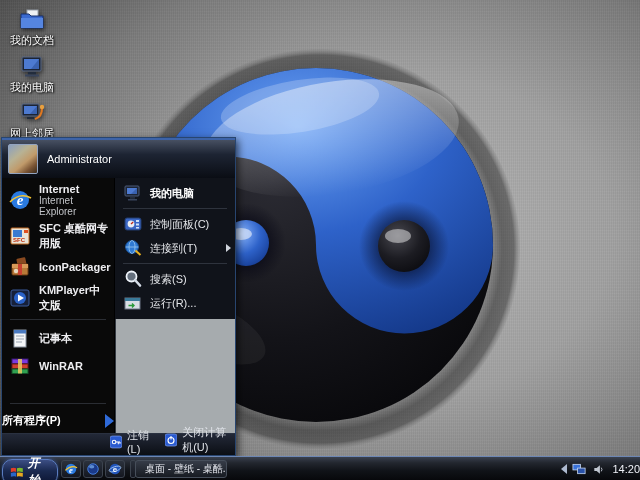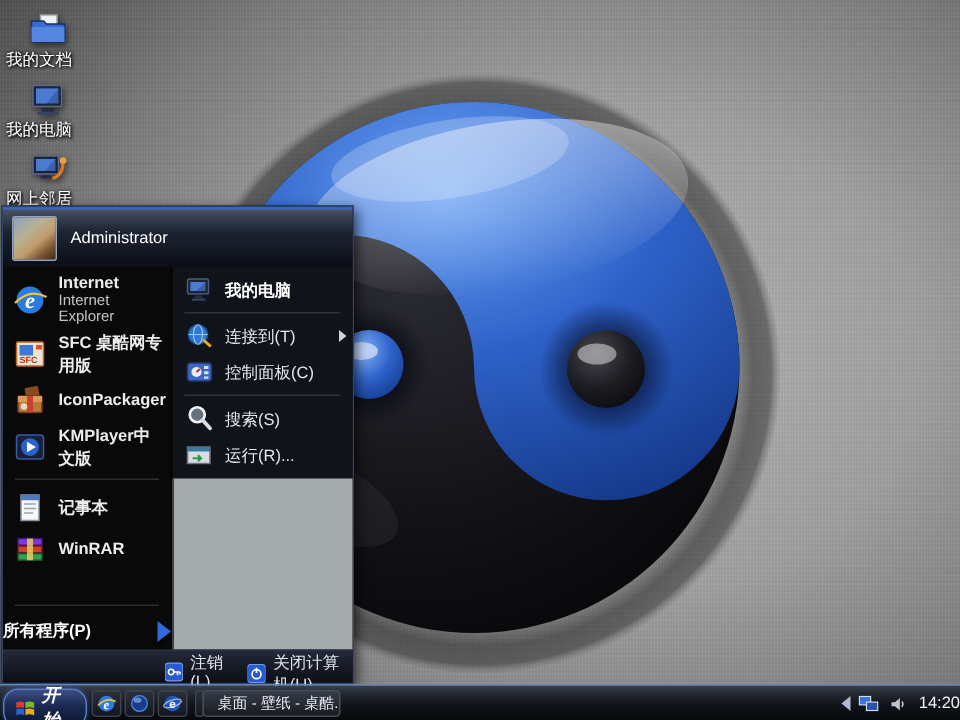--- a/index.html
+++ b/index.html
@@ -16,21 +16,21 @@
   }
   .wall::after {
     content:""; position:absolute; inset:0;
     background:
       repeating-linear-gradient(90deg, rgba(255,255,255,.025) 0 1px, rgba(0,0,0,.03) 1px 2px),
       repeating-linear-gradient(0deg, rgba(255,255,255,.015) 0 1px, rgba(0,0,0,.02) 1px 3px);
   }
   svg.orb { position:absolute; left:0; top:0; }
 
   
-  .di { position:absolute; left:2px; width:60px; color:#fff; font-size:11px; cursor:default; }
+  .di { position:absolute; left:2px; width:60px; text-align:center; color:#fff; font-size:11px; cursor:default; }
   .di .ico { display:block; margin:0 auto 2px; width:26px; height:26px; filter: drop-shadow(1px 2px 2px rgba(0,0,0,.55)); }
   .di .lbl { display:inline-block; padding:0 2px; text-shadow: 1px 1px 2px #000, 0 0 3px #000; line-height:12px; }
   .di1{ top:6px; } .di2{ top:53px; } .di3{ top:99px; }
 
   
   .startmenu {
     position:absolute; left:1px; top:137px; width:235px; height:319px;
     display:flex; flex-direction:column; background:#0a0a0c;
     border:1px solid #28456f; box-shadow: 2px 3px 8px rgba(0,0,0,.65);
   }
@@ -64,21 +64,21 @@
   .sep-r { height:1px; background:#2e333d; margin:3px 8px; }
   .spacer { flex:1; }
   .filler { flex:1; background:#a6abae; border-left:1px solid #343a42; margin-top:4px; }
   .all-programs { height:25px; flex:0 0 25px; display:flex; align-items:center; justify-content:space-between;
                   gap:9px; color:#fff; font-weight:bold; font-size:11px; cursor:default; }
   .ap-arrow { width:0; height:0; border-left:9px solid #2f6ad8; border-top:7px solid transparent;
               border-bottom:7px solid transparent; filter: drop-shadow(1px 1px 1px #000); }
   .sm-footer {
     height:22px; flex:0 0 22px; border-top:1px solid #2a3140;
     background: linear-gradient(#232938, #0b0e14);
-    display:flex; align-items:flex-start; gap:12px; padding-left:108px;
+    display:flex; align-items:flex-end; gap:12px; padding-left:108px;
     color:#dfe2e8; font-size:11px;
   }
   .sess { display:flex; align-items:center; gap:5px; cursor:default; }
   .ic16 { width:16px; height:16px; }
 
   
   .taskbar {
     position:absolute; left:0; bottom:0; width:640px; height:24px;
     border-top:1px solid #6c86b4;
     background: linear-gradient(#39404e 0%, #23272f 25%, #101318 60%, #07080b 100%);
@@ -279,38 +279,38 @@
             <rect x="4" y="5" width="10" height="6" fill="#3a62b0"></rect>
             <path d="M4 5 L14 5 L8 11 L4 11 Z" fill="#5585e0" opacity="0.7"></path>
             <rect x="7" y="14" width="5" height="1.8" fill="#222c3c"></rect>
             <rect x="5" y="16" width="9" height="1.5" fill="#38445c"></rect>
           </svg>
           <span>我的电脑</span>
         </div>
         <div class="sep-r"></div>
         <div class="r-item">
           <svg class="ic20" viewBox="0 0 20 20">
-            <circle cx="9" cy="9" r="6.5" fill="#2f7ad4" stroke="#184a8a"></circle>
-            <ellipse cx="9" cy="9" rx="3" ry="6.5" fill="none" stroke="#9ac8f0" stroke-width="0.8"></ellipse>
-            <line x1="2.5" y1="9" x2="15.5" y2="9" stroke="#9ac8f0" stroke-width="0.8"></line>
-            <path d="M12.5 12.5 L17.5 17" stroke="#e8b020" stroke-width="2"></path>
-          </svg>
-          <span>连接到(T)</span>
-          <span class="sub-arrow"></span>
-        </div>
-        <div class="r-item">
-          <svg class="ic20" viewBox="0 0 20 20">
             <rect x="2" y="4" width="16" height="12" rx="2" fill="#3a66c4" stroke="#203a6a"></rect>
             <circle cx="8" cy="10" r="3.4" fill="#e8ecf4"></circle>
             <line x1="8" y1="10" x2="10.2" y2="8" stroke="#c02818" stroke-width="1.3"></line>
             <rect x="13" y="6" width="3" height="2" fill="#cfe0f8"></rect>
             <rect x="13" y="9.5" width="3" height="2" fill="#cfe0f8"></rect>
             <rect x="13" y="13" width="3" height="1.5" fill="#cfe0f8"></rect>
           </svg>
           <span>控制面板(C)</span>
+        </div>
+        <div class="r-item">
+          <svg class="ic20" viewBox="0 0 20 20">
+            <circle cx="9" cy="9" r="6.5" fill="#2f7ad4" stroke="#184a8a"></circle>
+            <ellipse cx="9" cy="9" rx="3" ry="6.5" fill="none" stroke="#9ac8f0" stroke-width="0.8"></ellipse>
+            <line x1="2.5" y1="9" x2="15.5" y2="9" stroke="#9ac8f0" stroke-width="0.8"></line>
+            <path d="M12.5 12.5 L17.5 17" stroke="#e8b020" stroke-width="2"></path>
+          </svg>
+          <span>连接到(T)</span>
+          <span class="sub-arrow"></span>
         </div>
         <div class="sep-r"></div>
         <div class="r-item">
           <svg class="ic20" viewBox="0 0 20 20">
             <circle cx="8.5" cy="7.5" r="5" fill="#cfe2f8" fill-opacity="0.45" stroke="#eef3fa" stroke-width="1.8"></circle>
             <line x1="12" y1="11" x2="17" y2="16.5" stroke="#d6dde8" stroke-width="2.6" stroke-linecap="round"></line>
           </svg>
           <span>搜索(S)</span>
         </div>
         <div class="r-item">

